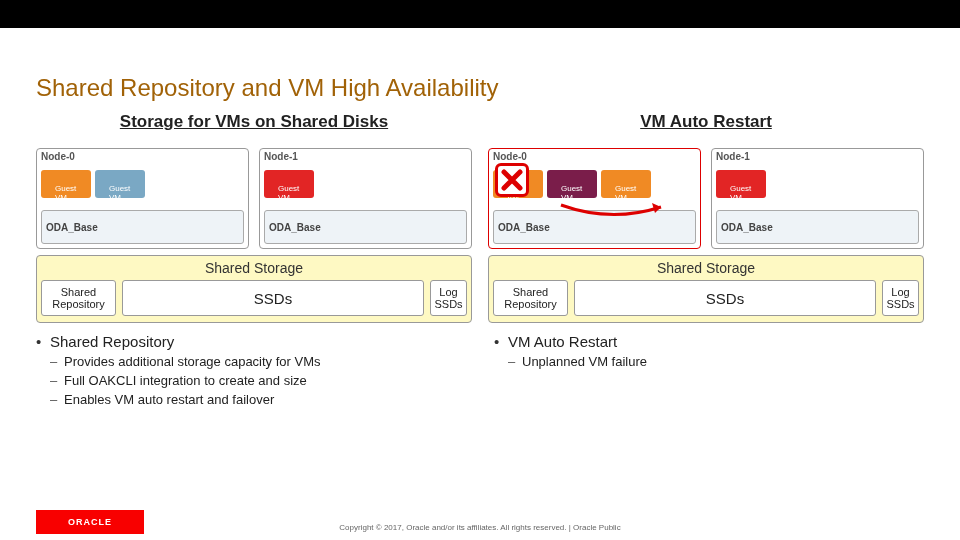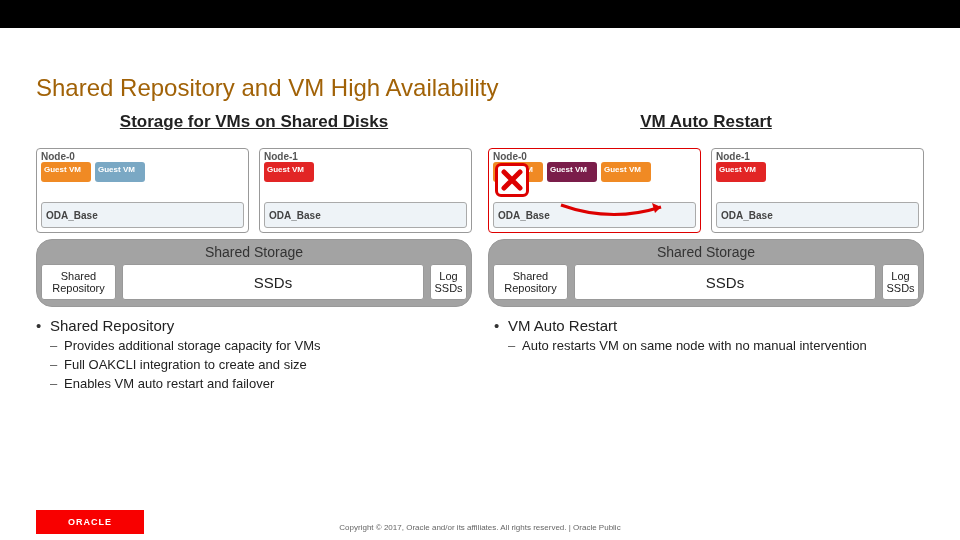--- a/index.html
+++ b/index.html
@@ -7,29 +7,29 @@
   body { position: relative; }
   .slide { width: 960px; height: 540px; padding-top: 28px; border-top: 28px solid #000; position: relative; }
   .title { font-size: 24px; font-weight: 400; color: #a16207; padding: 18px 36px 10px 36px; }
   .content { display: flex; padding: 0 36px; gap: 16px; }
   .col { flex: 1; display: flex; flex-direction: column; }
   .subheading { font-size: 17px; font-weight: 600; text-align: center; text-decoration: underline; margin-bottom: 16px; }
   .diagram { position: relative; width: 100%; }
   .nodes-row { display: flex; gap: 10px; margin-bottom: 6px; }
   .node { flex: 1; border: 1px solid #999; border-radius: 4px; background: #fff; padding: 2px 4px 4px 4px; position: relative; }
   .node.failed { border-color: #d00; }
-  .node-title { font-size: 10px; font-weight: 600; color: #555; margin-bottom: 0; }
+  .node-title { font-size: 10px; font-weight: 600; color: #555; margin-bottom: 8px; }
   .vm-row { display: flex; gap: 4px; margin-bottom: 4px; min-height: 36px; }
-  .vm { flex: 1; max-width: 50px; height: 20px; border-radius: 3px; font-size: 8px; font-weight: 700; padding: 3px; color: #fff; display: flex; align-items: flex-start; }
+  .vm { flex: 1; max-width: 50px; height: 20px; border-radius: 3px; font-size: 8px; font-weight: 400; padding: 14px; color: #fff; display: flex; align-items: flex-start; }
   .vm.orange { background: #f08a24; }
   .vm.blue { background: #7aa8c4; }
   .vm.red { background: #e22525; }
   .vm.dark { background: #7a1d4a; }
-  .oda { width: 100%; height: 26px; border: 1px solid #aaa; border-radius: 3px; background: #eef3f7; font-size: 10px; font-weight: 600; color: #444; padding: 2px 4px; display:flex; align-items:center; }
-  .storage-group { border: 1px solid #999; border-radius: 16px; padding: 2px 4px 6px 4px; background: #a3a3a3; }
+  .oda { width: 100%; height: 34px; border: 1px solid #aaa; border-radius: 3px; background: #eef3f7; font-size: 10px; font-weight: 600; color: #444; padding: 2px 4px; display:flex; align-items:center; }
+  .storage-group { border: 1px solid #999; border-radius: 4px; padding: 2px 4px 6px 4px; background: #fef9c3; }
   .storage-title { text-align: center; font-size: 14px; padding: 2px 0 4px 0; color: #333; }
   .storage-row { display: flex; gap: 6px; align-items: stretch; }
   .stbox { border: 1px solid #999; border-radius: 3px; background: #fff; font-size: 12px; display:flex; align-items:center; justify-content:center; text-align:center; padding: 2px 4px; }
   .stbox.repo { width: 75px; height: 36px; line-height: 1.1; font-size: 11px; }
   .stbox.ssds { flex: 1; height: 36px; font-size: 15px; }
   .stbox.logs { width: 37px; height: 36px; line-height: 1.1; font-size: 11px; }
   .cross { position: absolute; width: 34px; height: 34px; border: 3px solid #d00; border-radius: 6px; background: #fff; top: 14px; left: 6px; display:flex; align-items:center; justify-content:center; }
   .cross svg { width: 24px; height: 24px; }
   .arrow { position: absolute; top: 46px; left: 62px; width: 150px; height: 30px; pointer-events:none; }
   .arrow svg { width: 100%; height: 100%; }
@@ -137,21 +137,21 @@
         <li>Provides additional storage capacity for VMs</li>
         <li>Full OAKCLI integration to create and size</li>
         <li>Enables VM auto restart and failover</li>
       </ul>
     </div>
     <div class="rightb">
       <ul class="b1">
         <li>VM Auto Restart</li>
       </ul>
       <ul class="b2">
-        <li>Auto restarts VM on same node with no manual intervention</li>
+        <li>Unplanned VM failure</li>
       </ul>
     </div>
   </div>
 
   <div class="footer">
     <div class="logo">ORACLE</div>
     <div class="copyright">Copyright © 2017, Oracle and/or its affiliates. All rights reserved.   |   Oracle Public</div>
   </div>
 </div>
 

